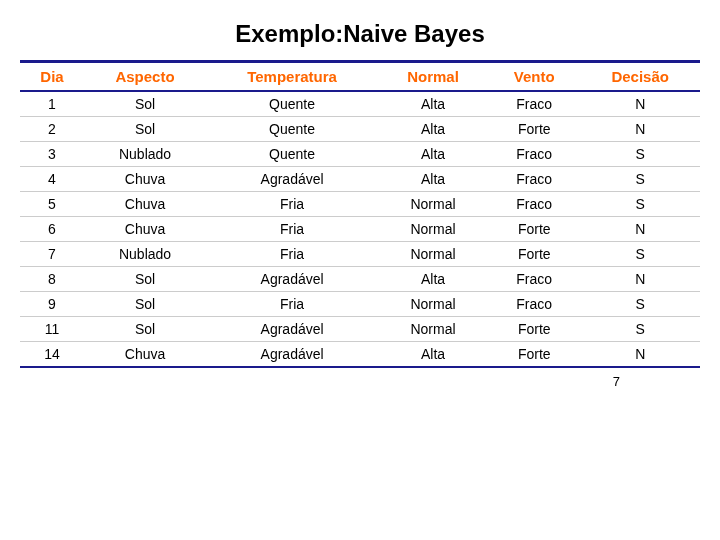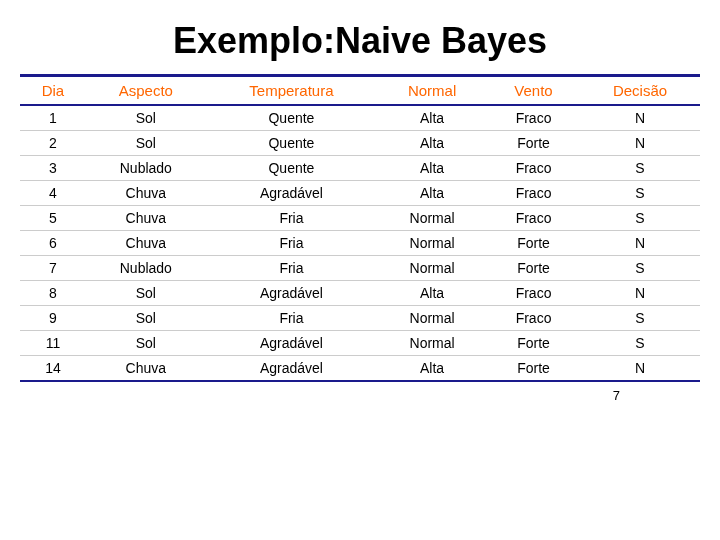--- a/index.html
+++ b/index.html
@@ -7,21 +7,21 @@
       width: 720px;
       height: 540px;
       background: #ffffff;
       font-family: Arial, sans-serif;
       display: flex;
       flex-direction: column;
       align-items: center;
       padding: 20px;
     }
     h1 {
-      font-size: 36px;
+      font-size: 24px;
       font-weight: bold;
       margin-bottom: 12px;
       color: #000;
     }
     .table-wrapper {
       width: 680px;
     }
     table {
       width: 100%;
       border-collapse: collapse;
@@ -29,21 +29,21 @@
     }
     .top-border {
       border-top: 3px solid #1a1a8c;
       border-bottom: 2px solid #1a1a8c;
     }
     thead tr {
       background: #ffffff;
     }
     thead th {
       color: #ff6600;
-      font-weight: normal;
+      font-weight: bold;
       padding: 5px 8px;
       text-align: center;
       font-size: 15px;
     }
     tbody tr {
       border-bottom: 1px solid #cccccc;
     }
     tbody td {
       padding: 4px 8px;
       text-align: center;

